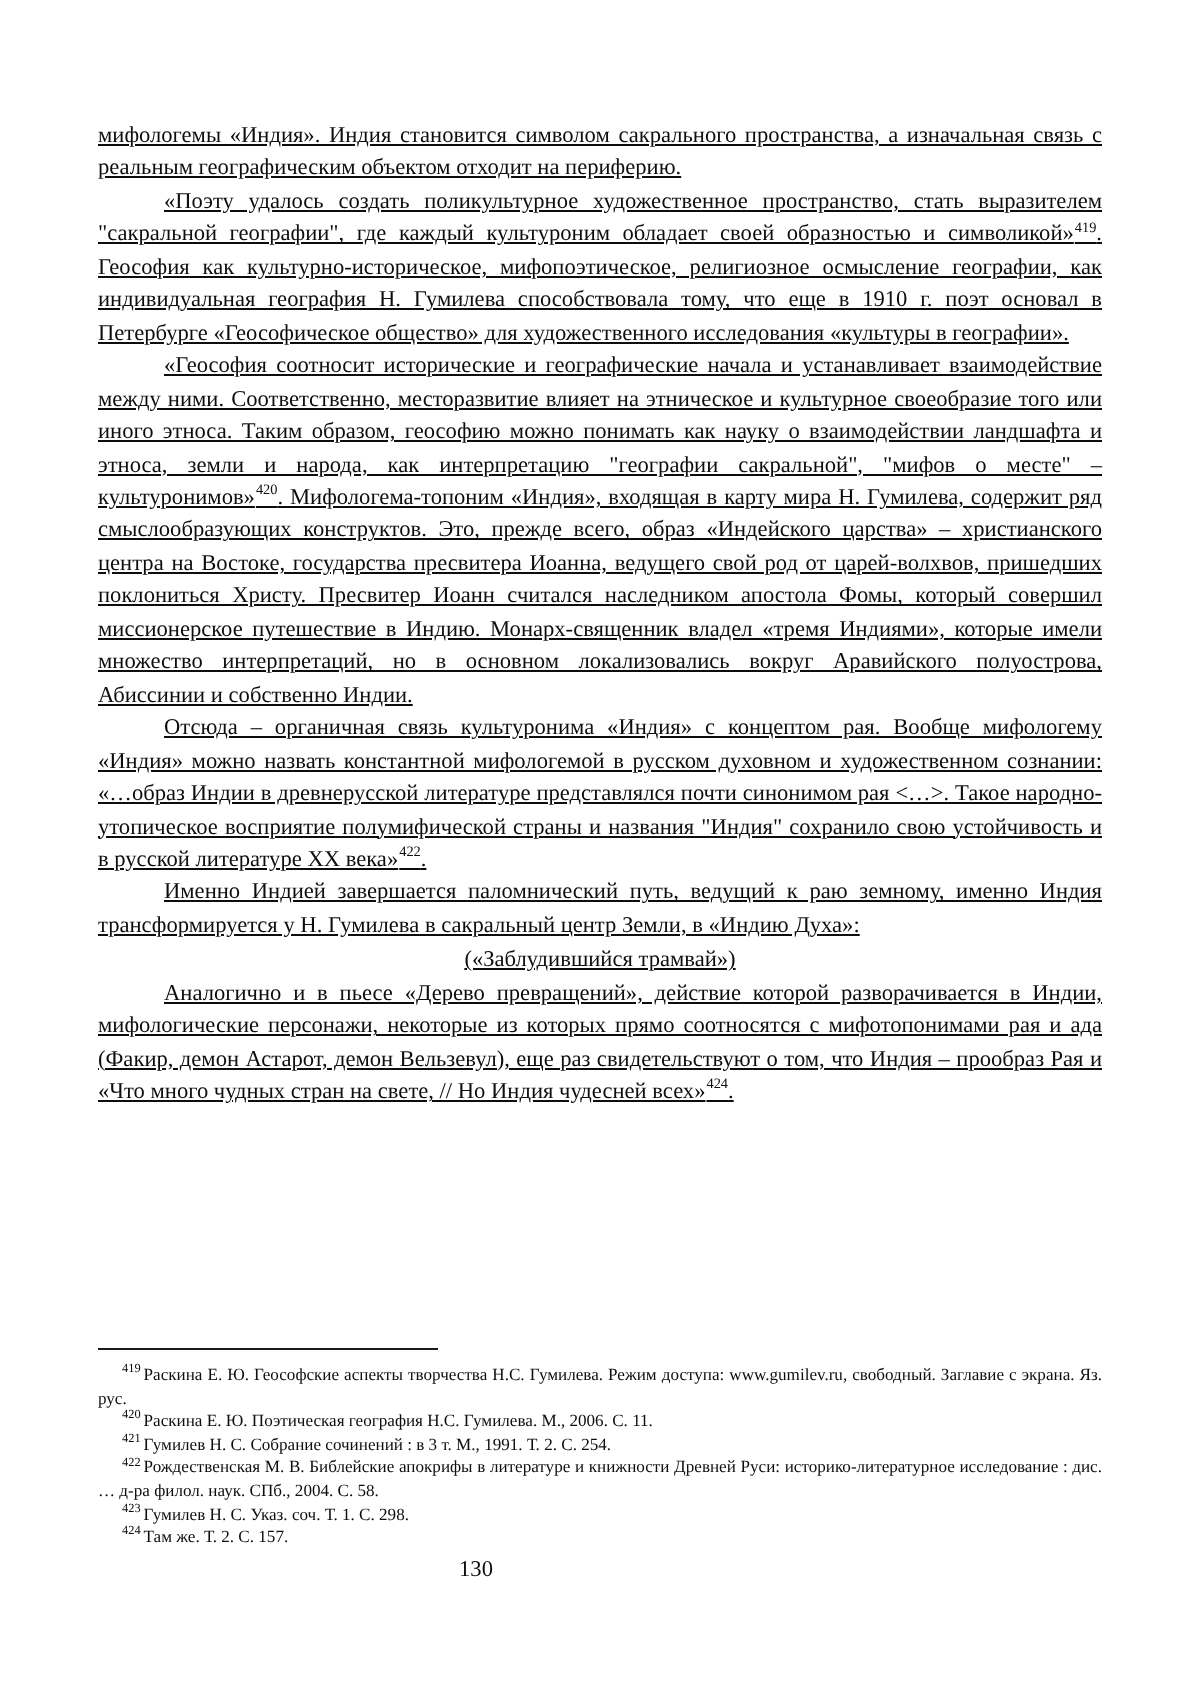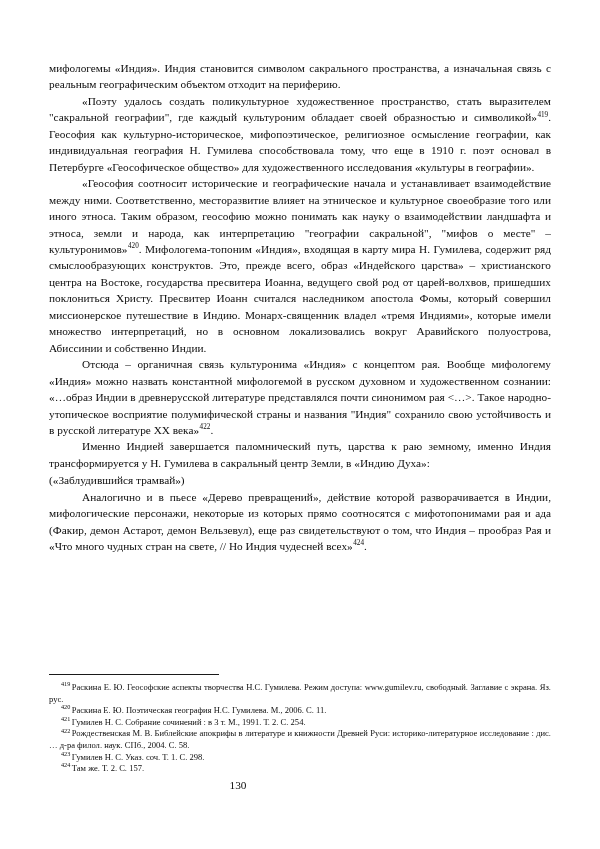--- a/index.html
+++ b/index.html
@@ -25,20 +25,21 @@
     top: 60px;
     width: 502px;
   }
   p.body-par {
     margin: 0;
     font-size: 11.3px;
     line-height: 16.45px;
     text-align: justify;
     text-indent: 33px;
     hyphens: manual;
+    text-decoration: underline;
   }
   p.body-par.no-indent {
     text-indent: 0;
   }
   sup.fnref {
     font-size: 7.2px;
     vertical-align: super;
     line-height: 0;
     padding-left: 0.5px;
   }
@@ -49,23 +50,24 @@
   .verse-line {
     font-size: 11.3px;
     line-height: 16.45px;
     text-align: left;
     padding-left: 183px;
     white-space: nowrap;
   }
   .attribution {
     font-size: 11.3px;
     line-height: 16.45px;
-    text-align: left;
+    text-align: center;
     padding-top: 1px;
     padding-right: 0px;
+    text-decoration: underline;
   }
   .fn-rule {
     position: absolute;
     left: 49px;
     top: 674px;
     width: 170px;
     height: 0;
     border-top: 1px solid #1a1a1a;
   }
   #footnotes {
@@ -102,21 +104,21 @@
 <body>
 
 <div id="page">
 
   <div id="content">
     <div id="body-paragraphs">
         <p class="body-par no-indent">мифологемы «Индия». Индия становится символом сакрального пространства, а изначальная связь с реальным географическим объектом отходит на периферию.</p>
         <p class="body-par">«Поэту удалось создать поликультурное художественное пространство, стать выразителем "сакральной географии", где каждый культуроним обладает своей образностью и символикой»<sup class="fnref">419</sup>. Геософия как культурно-историческое, мифопоэтическое, религиозное осмысление географии, как индивидуальная география Н. Гумилева способствовала тому, что еще в 1910 г. поэт основал в Петербурге «Геософическое общество» для художественного исследования «культуры в географии».</p>
         <p class="body-par">«Геософия соотносит исторические и географические начала и устанавливает взаимодействие между ними. Соответственно, месторазвитие влияет на этническое и культурное своеобразие того или иного этноса. Таким образом, геософию можно понимать как науку о взаимодействии ландшафта и этноса, земли и народа, как интерпретацию "географии сакральной", "мифов о месте" – культуронимов»<sup class="fnref">420</sup>. Мифологема-топоним «Индия», входящая в карту мира Н. Гумилева, содержит ряд смыслообразующих конструктов. Это, прежде всего, образ «Индейского царства» – христианского центра на Востоке, государства пресвитера Иоанна, ведущего свой род от царей-волхвов, пришедших поклониться Христу. Пресвитер Иоанн считался наследником апостола Фомы, который совершил миссионерское путешествие в Индию. Монарх-священник владел «тремя Индиями», которые имели множество интерпретаций, но в основном локализовались вокруг Аравийского полуострова, Абиссинии и собственно Индии.</p>
         <p class="body-par">Отсюда – органичная связь культуронима «Индия» с концептом рая. Вообще мифологему «Индия» можно назвать константной мифологемой в русском духовном и художественном сознании: «…образ Индии в древнерусской литературе представлялся почти синонимом рая &lt;…&gt;. Такое народно-утопическое восприятие полумифической страны и названия "Индия" сохранило свою устойчивость и в русской литературе XX века»<sup class="fnref">422</sup>.</p>
-        <p class="body-par">Именно Индией завершается паломнический путь, царства к раю земному, именно Индия трансформируется у Н. Гумилева в сакральный центр Земли, в «Индию Духа»:</p>
+        <p class="body-par">Именно Индией завершается паломнический путь, ведущий к раю земному, именно Индия трансформируется у Н. Гумилева в сакральный центр Земли, в «Индию Духа»:</p>
       </div>
     <div class="attribution">(«Заблудившийся трамвай»)</div>
     <div id="body-paragraphs-after">
         <p class="body-par">Аналогично и в пьесе «Дерево превращений», действие которой разворачивается в Индии, мифологические персонажи, некоторые из которых прямо соотносятся с мифотопонимами рая и ада (Факир, демон Астарот, демон Вельзевул), еще раз свидетельствуют о том, что Индия – прообраз Рая и «Что много чудных стран на свете, // Но Индия чудесней всех»<sup class="fnref">424</sup>.</p>
       </div>
   </div>
 
   <div class="fn-rule"></div>
 
   <div id="footnotes">

